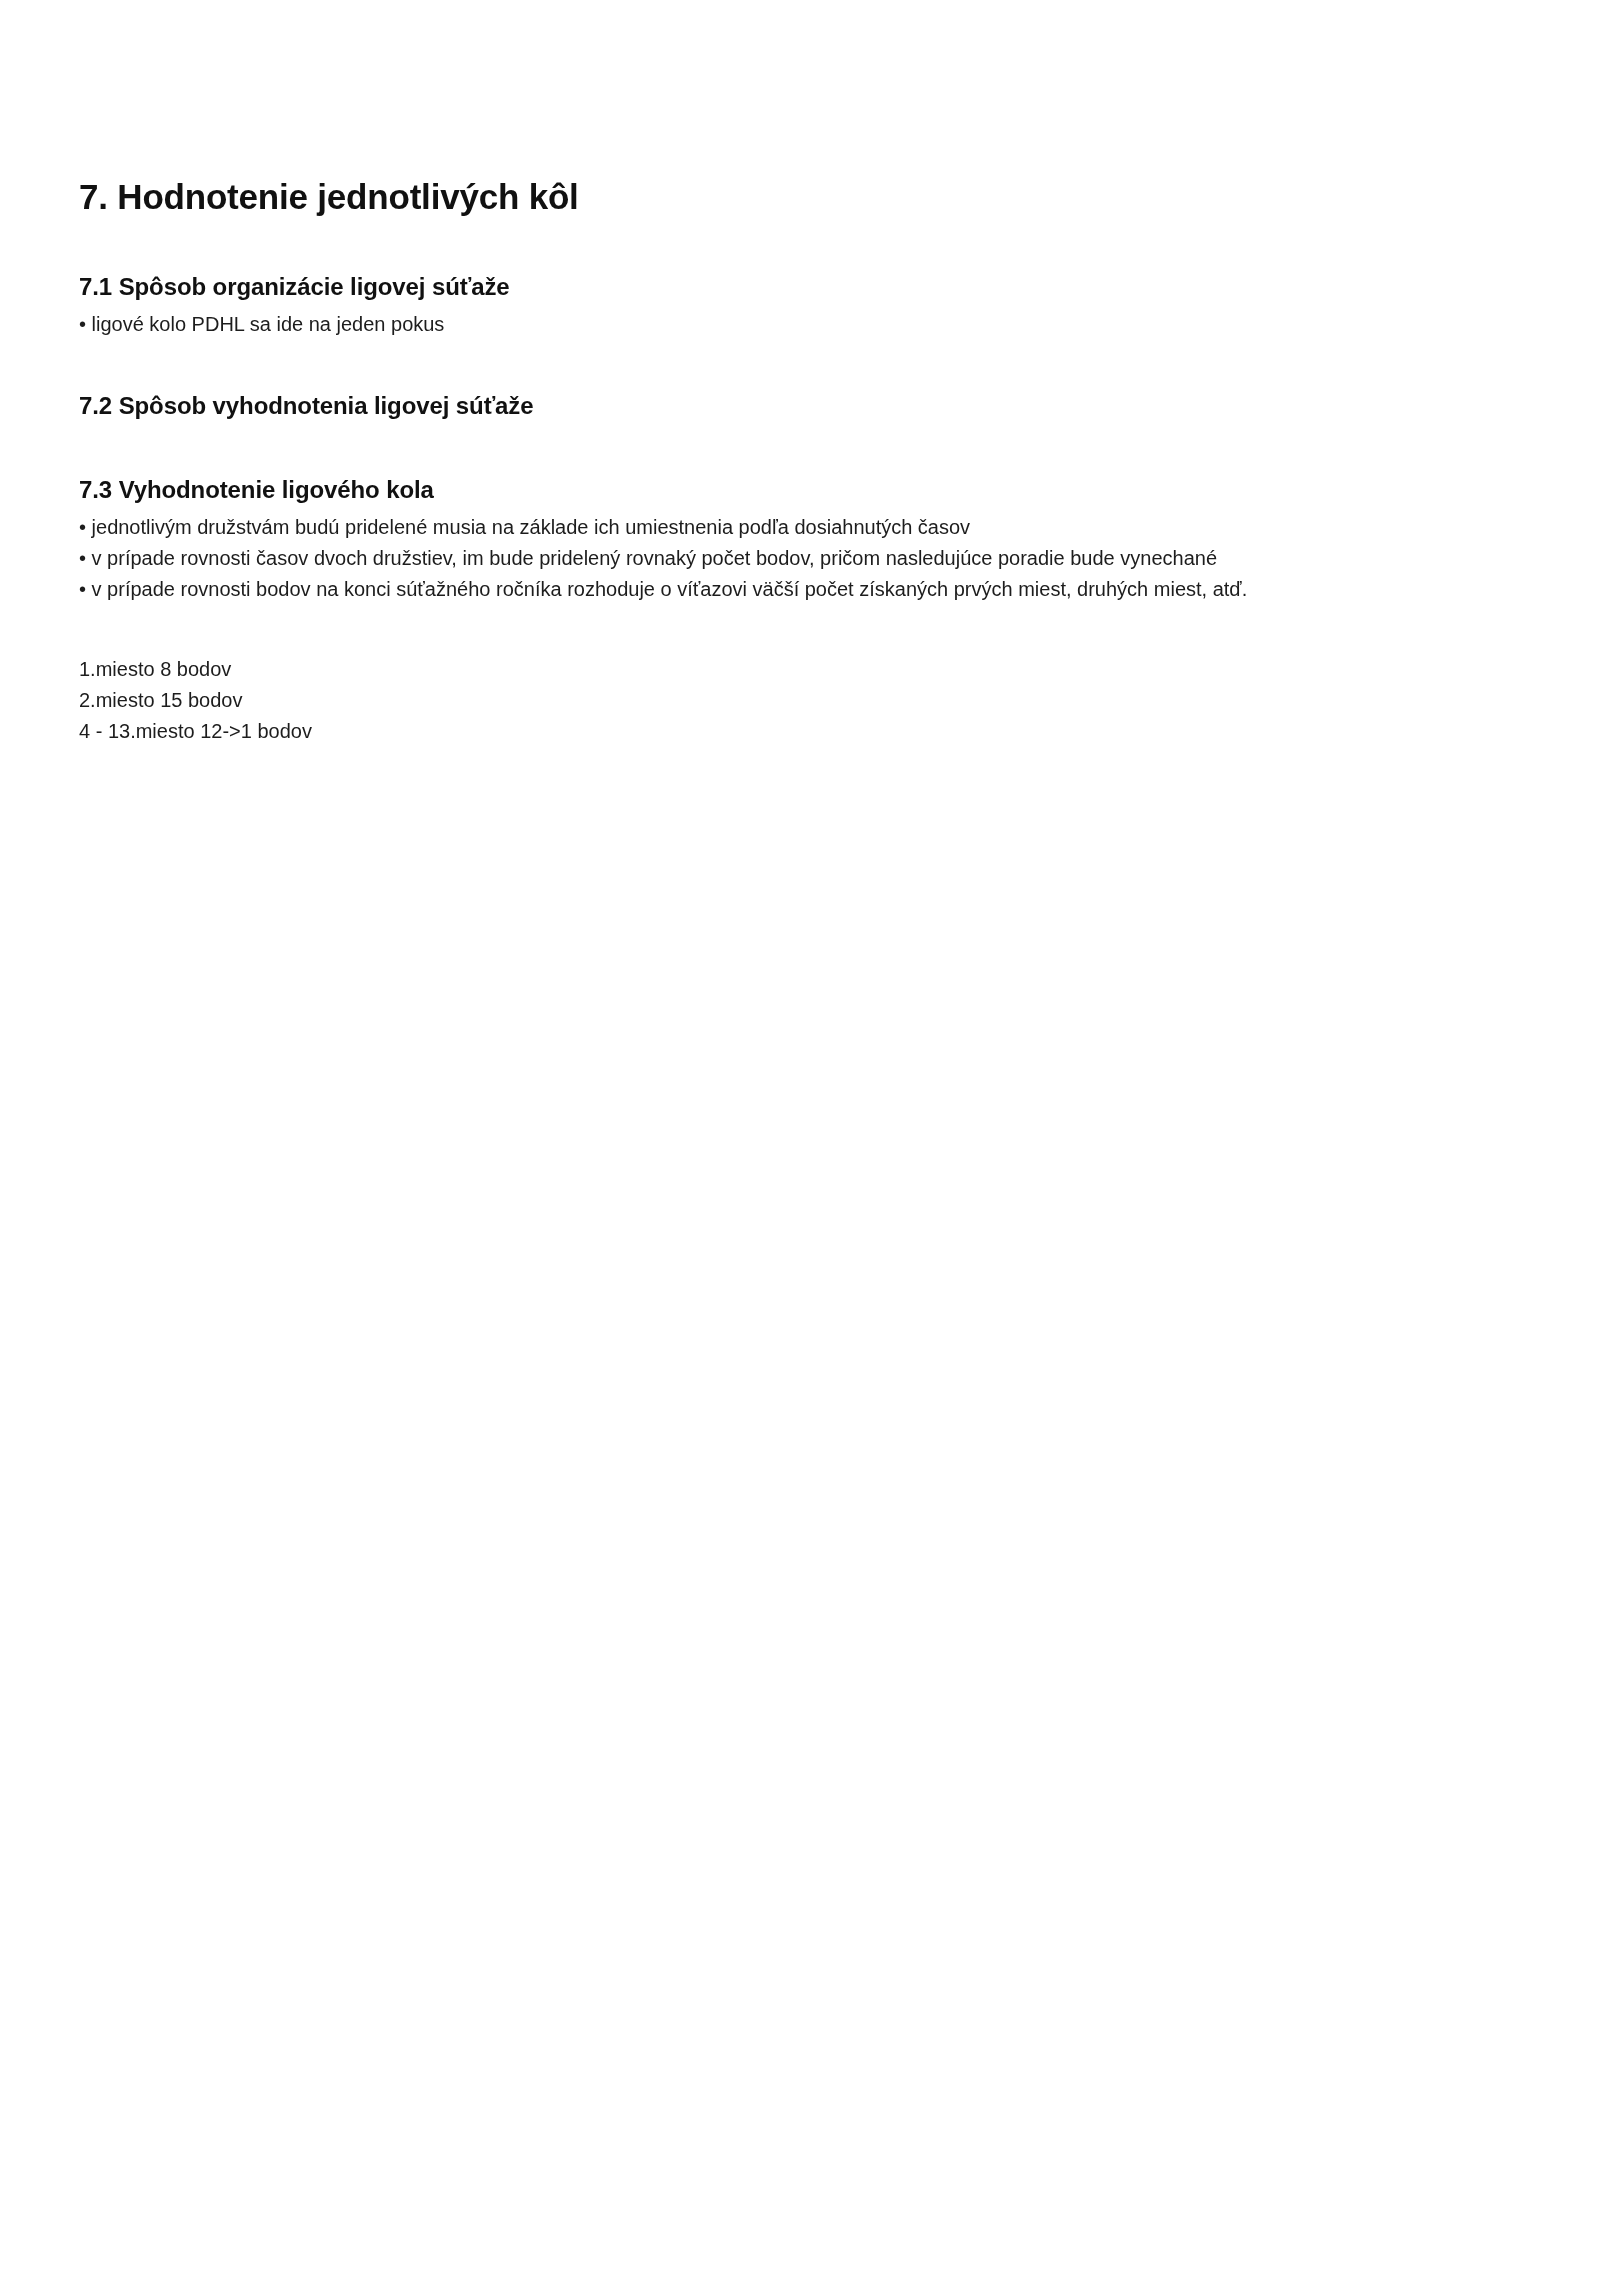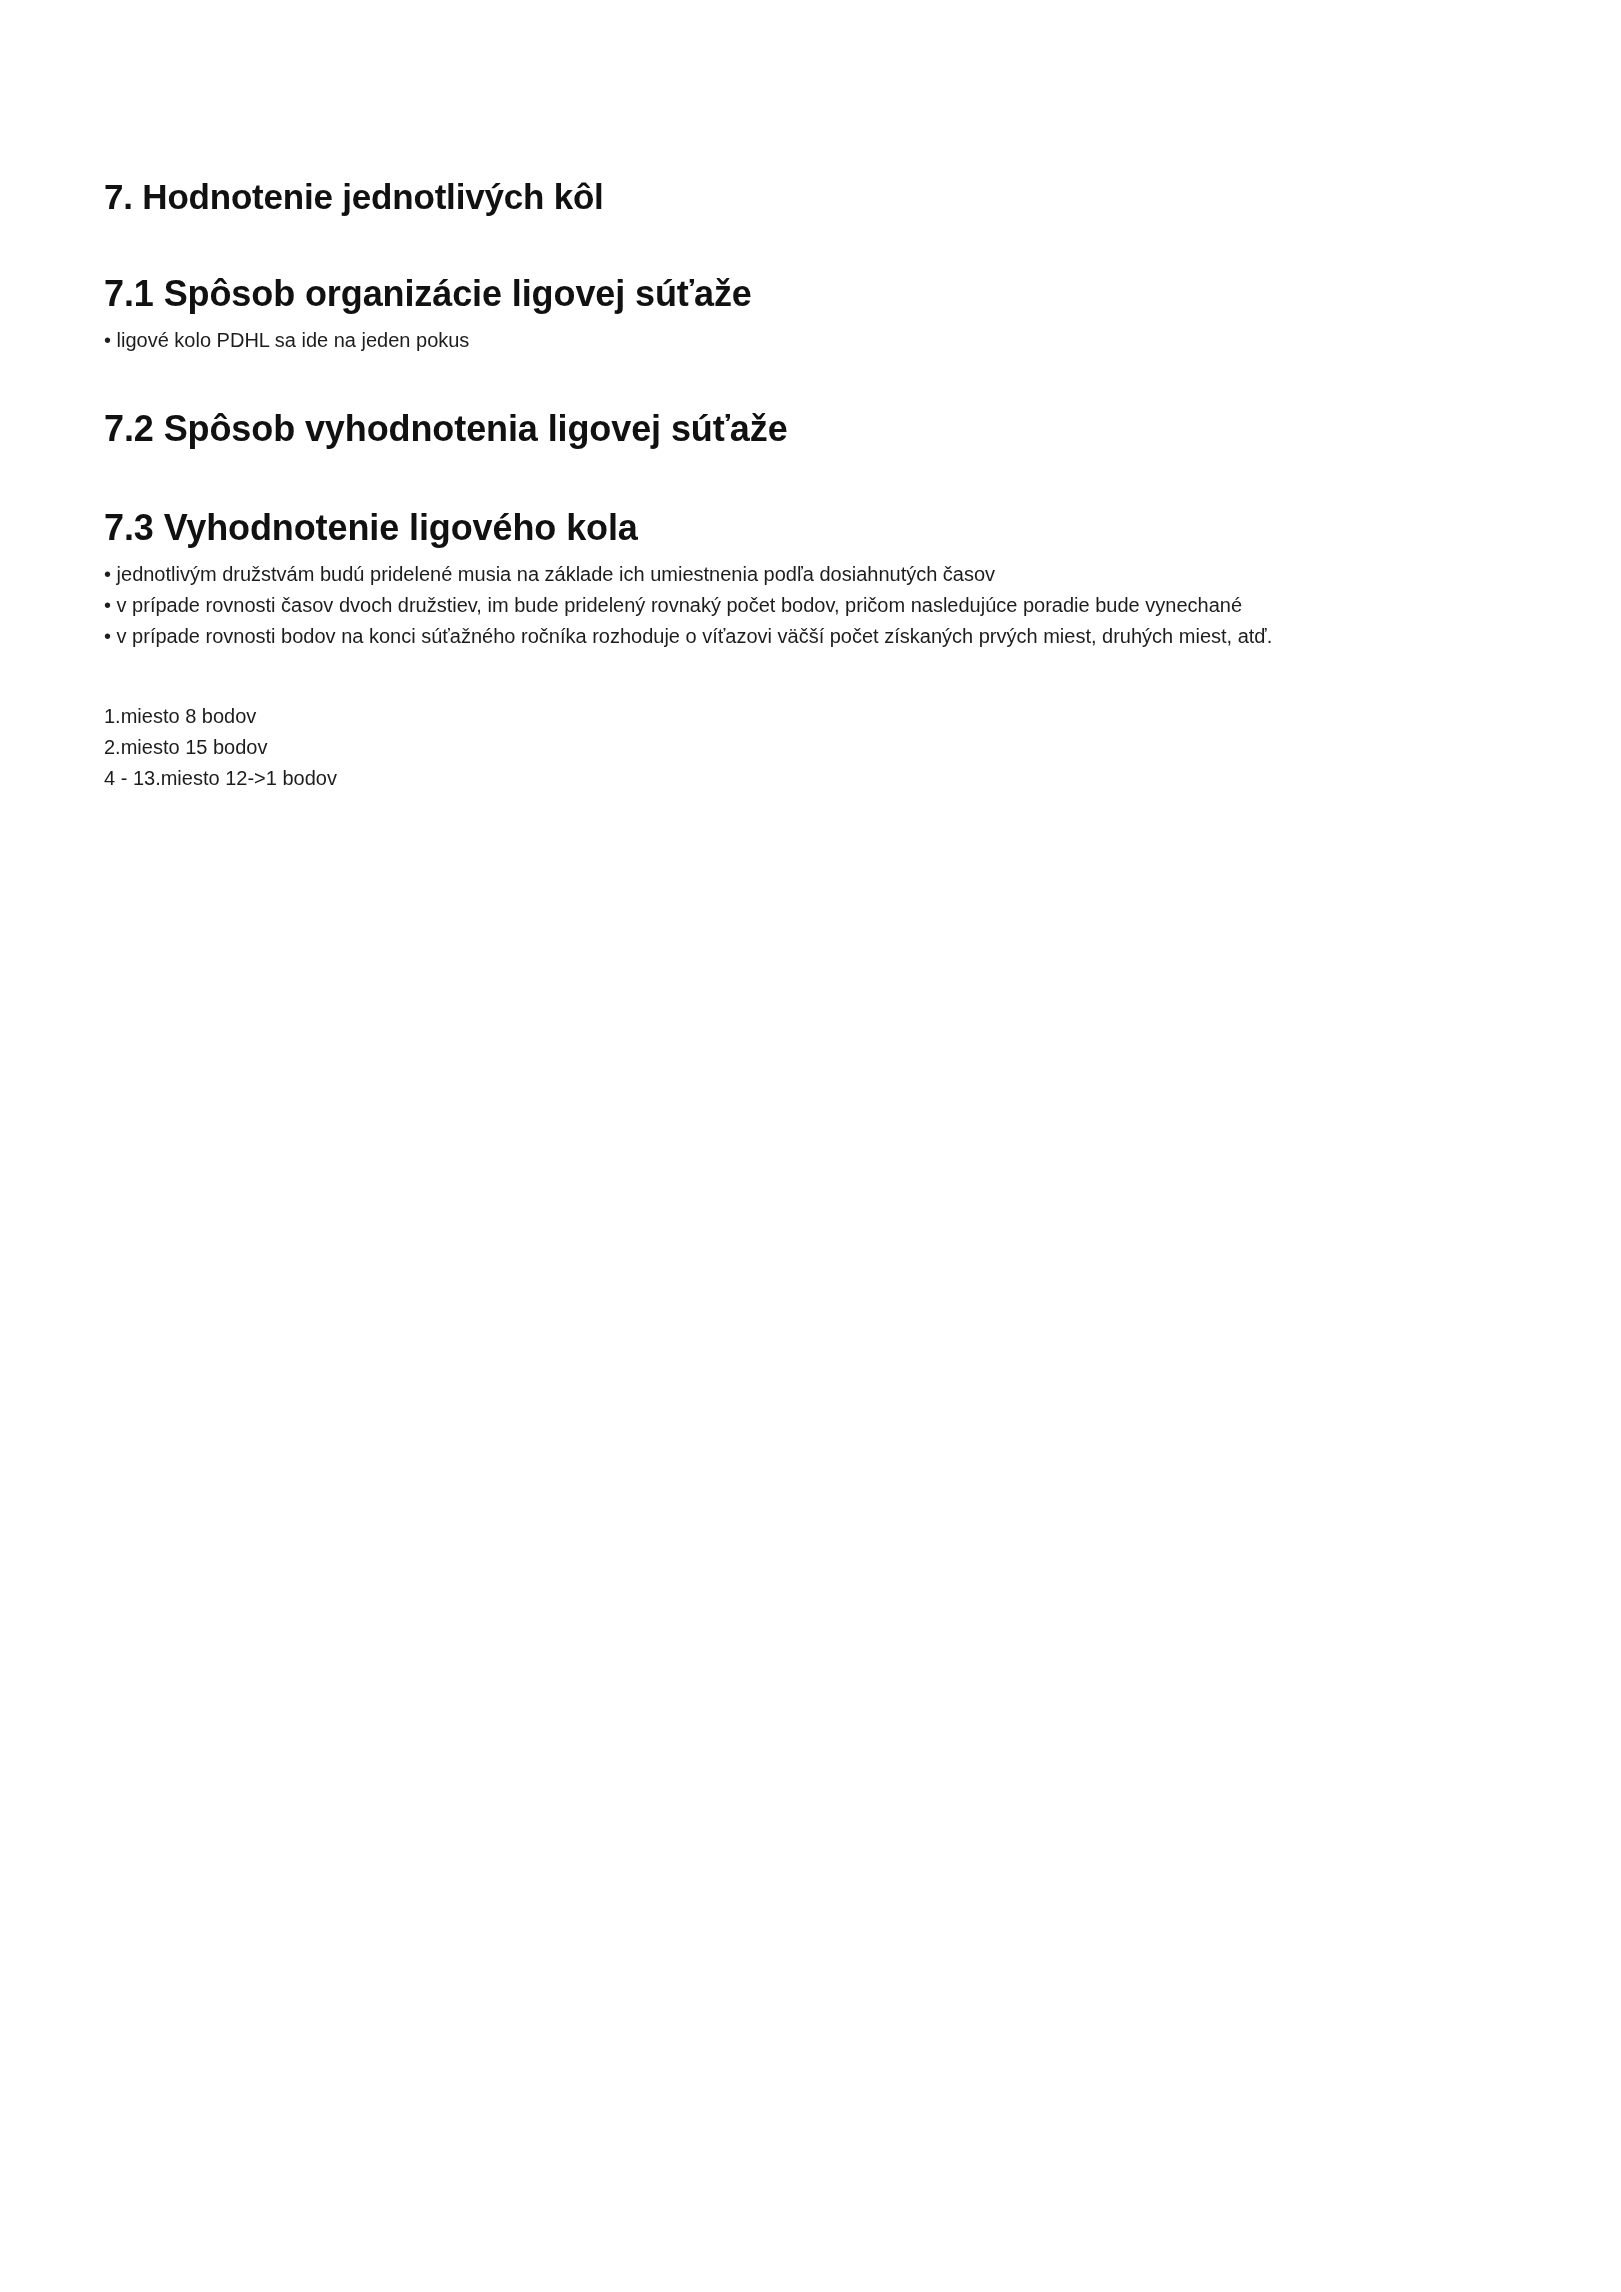--- a/index.html
+++ b/index.html
@@ -12,36 +12,36 @@
     width: 1621px;
     height: 2293px;
     font-family: "Liberation Sans", sans-serif;
     color: #1a1a1a;
     -webkit-font-smoothing: antialiased;
   }
   .page {
     box-sizing: border-box;
     width: 1621px;
     height: 2293px;
-    padding: 175px 152px 0 104px;
+    padding: 175px 152px 0 79px;
     background: #ffffff;
   }
   .doc-title {
     font-size: 35px;
     font-weight: 700;
     letter-spacing: -0.2px;
     margin: 0 0 0 0;
     line-height: 1.25;
     color: #111111;
   }
   .section {
     margin-top: 52px;
   }
   .section-heading {
-    font-size: 36px;
+    font-size: 24px;
     font-weight: 700;
     letter-spacing: -0.1px;
     margin: 0 0 8px 0;
     line-height: 1.3;
     color: #111111;
   }
   .body-line {
     font-size: 20px;
     font-weight: 400;
     line-height: 1.42;

